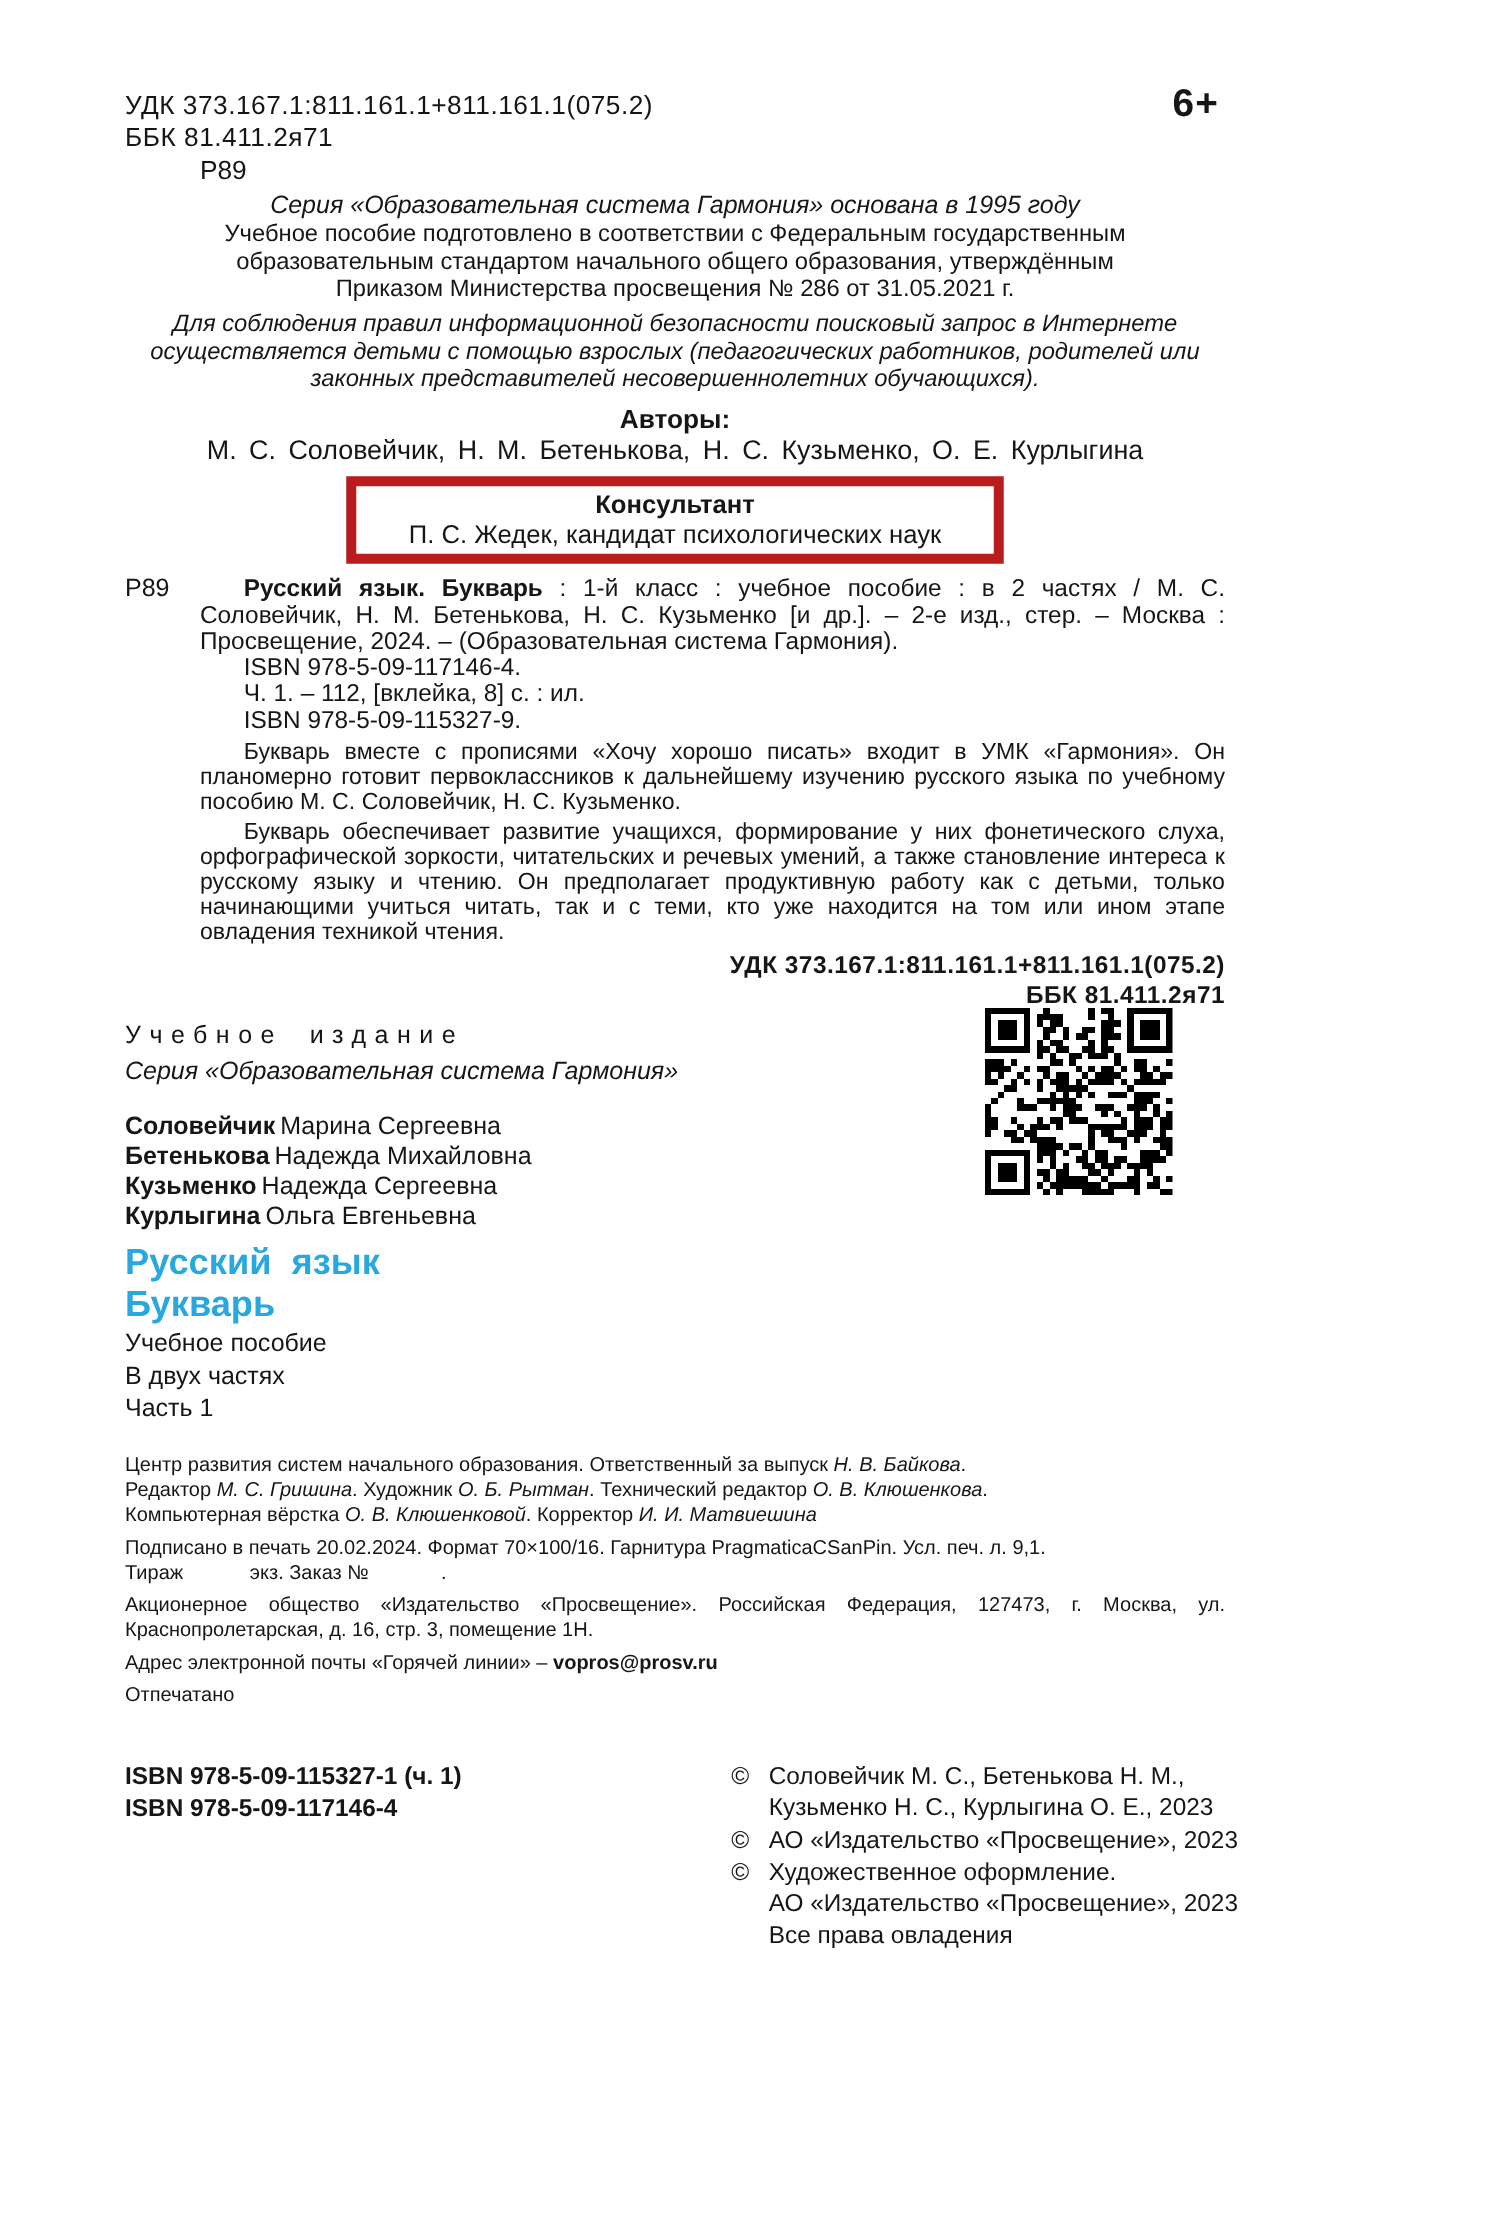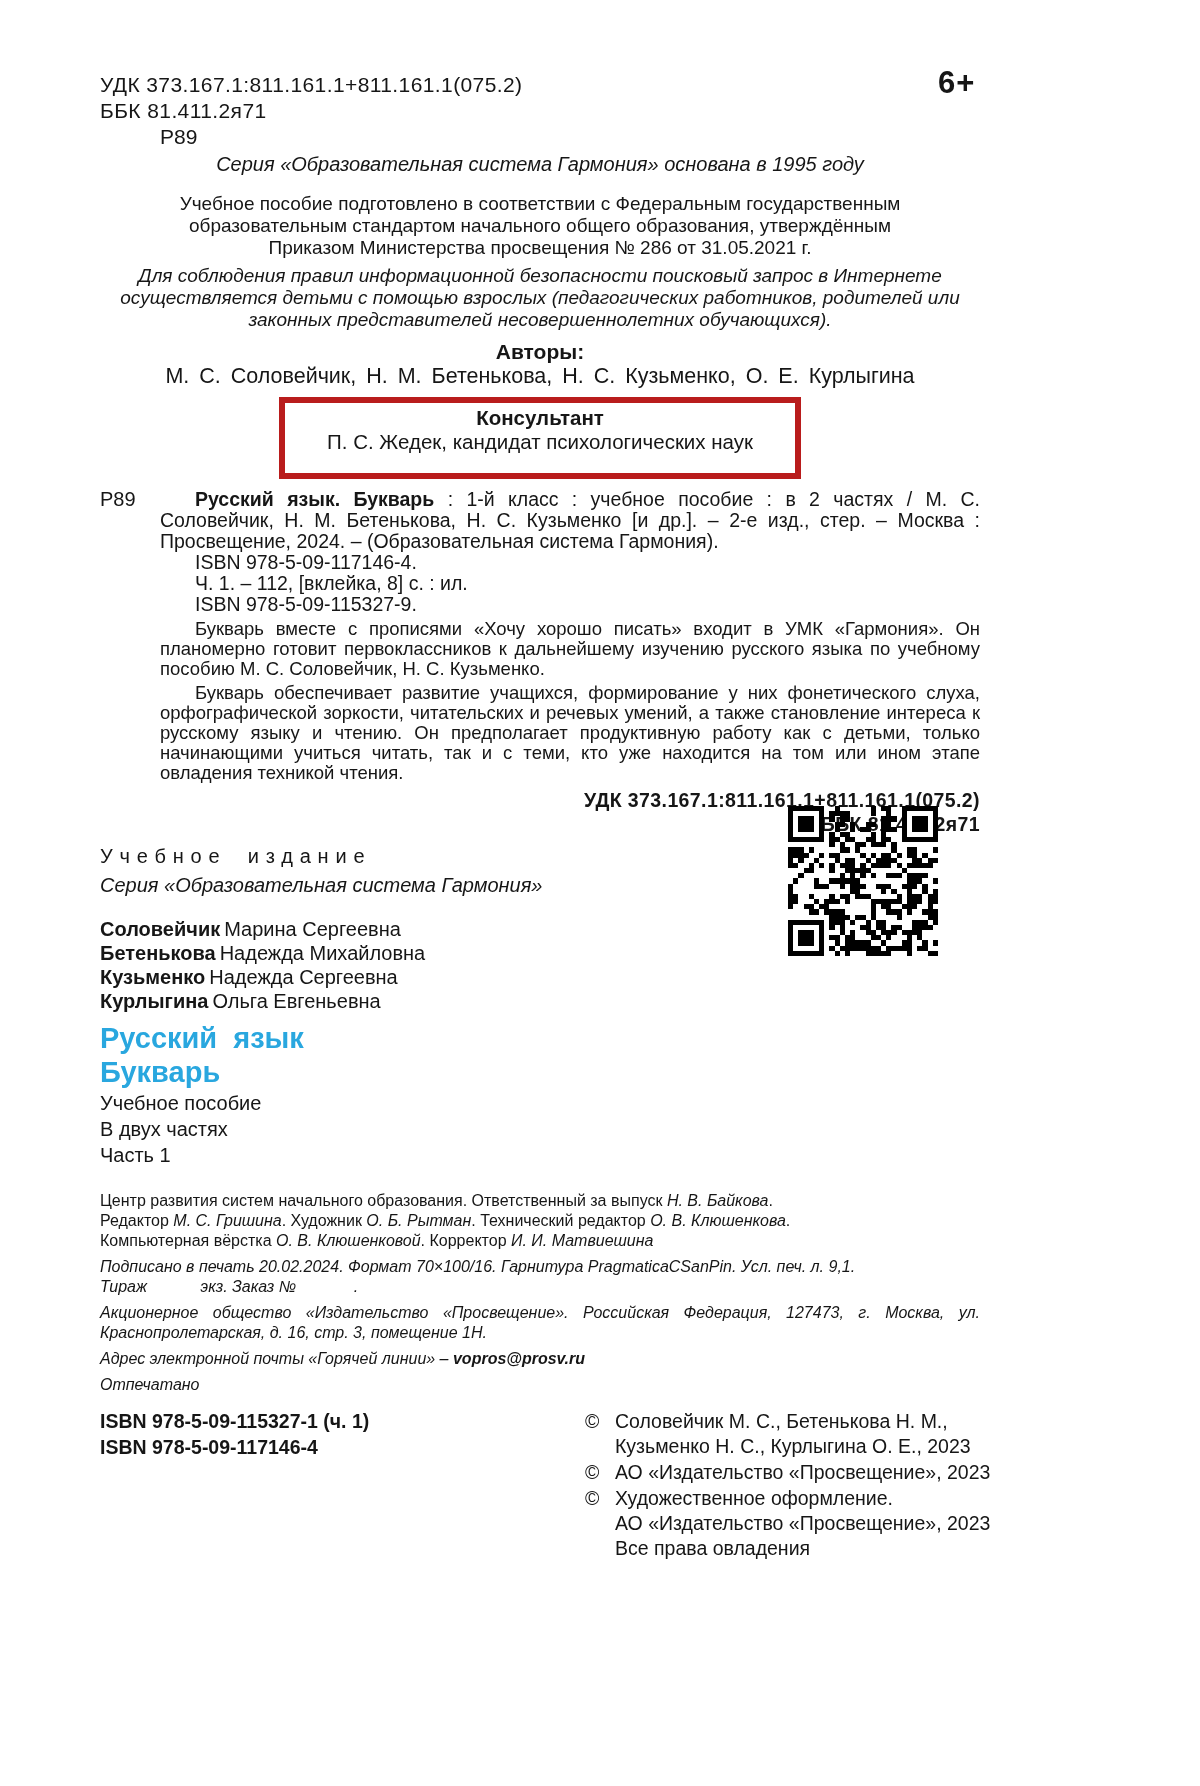--- a/index.html
+++ b/index.html
@@ -25,21 +25,21 @@
   .head-code { font-size: 21px; line-height: 26px; margin-left: 60px; }
 
   .series-note {
     margin-top: 2px;
     text-align: center;
     font-style: italic;
     font-size: 20px;
     line-height: 25px;
   }
   .fgos-note {
-    margin: 16px auto 0;
+    margin: 0 auto 0;
     width: 790px;
     text-align: center;
     font-size: 19px;
     line-height: 22px;
   }
   .safety-note {
     margin: 6px auto 0;
     width: 850px;
     text-align: center;
     font-style: italic;
@@ -56,22 +56,22 @@
   .authors-names {
     text-align: center;
     font-size: 21.5px;
     line-height: 25px;
     word-spacing: 4px;
   }
   .consultant-box {
     margin: 8px auto 0;
     width: max-content;
     max-width: 700px;
-    border: 6px solid #b91c1c;
-    padding: 3px 42px 19px;
+    border: 8px solid #b91c1c;
+    padding: 3px 42px 3px;
     text-align: center;
     font-size: 20.5px;
     line-height: 24px;
   }
   .consultant-box .c-head { font-weight: bold; }
 
   
   .bib { position: relative; margin-top: 10px; }
   .bib-code {
     position: absolute;
@@ -141,21 +141,21 @@
     font-size: 26px;
     line-height: 30px;
     word-spacing: 6px;
   }
   .ed-sub { font-size: 20px; line-height: 24px; margin-top: 2px; }
 
   
   .staff { margin-top: 24px; }
   .small-line { font-size: 16px; line-height: 20px; text-align: justify; }
   .small-line i { font-style: italic; }
-  .gap6 { margin-top: 6px; font-style: italic; }
+  .gap6 { margin-top: 6px; }
   .email { font-weight: bold; }
 
   
   .qr {
     position: absolute;
     left: 788px;
     top: 806px;
     width: 150px;
     height: 150px;
   }

